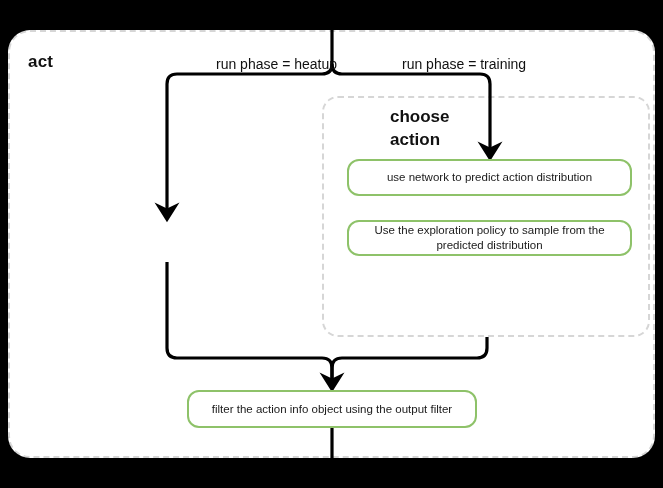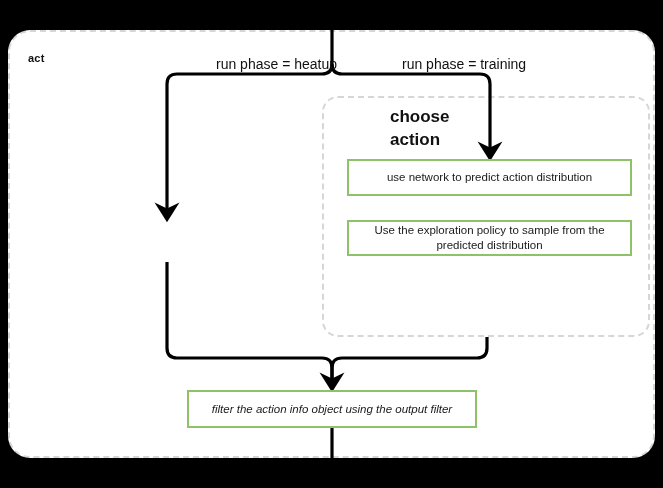--- a/index.html
+++ b/index.html
@@ -34,21 +34,21 @@
     background: #ffffff;
     border: 2px dashed #d6d6d6;
     border-radius: 22px;
     box-sizing: border-box;
   }
 
   .outer-title {
     position: absolute;
     left: 28px;
     top: 52px;
-    font-size: 11px;
+    font-size: 17px;
     font-weight: bold;
     color: #111111;
     letter-spacing: 0.2px;
   }
 
   
   .inner-container {
     position: absolute;
     left: 322px;
     top: 96px;
@@ -70,37 +70,37 @@
     line-height: 23px;
     width: 120px;
     margin-left: 47px;
   }
 
   
   .gbox {
     position: absolute;
     background: #ffffff;
     border: 2px solid #8ec269;
-    border-radius: 0;
+    border-radius: 12px;
     box-sizing: border-box;
     display: flex;
     align-items: center;
     justify-content: center;
     text-align: center;
     color: #1a1a1a;
     font-size: 11.5px;
     line-height: 15px;
     padding: 16px 8px;
   }
 
   .gbox-sample   { left: 20px;  top: 220px; width: 295px; height: 42px; }
   .gbox-predict  { left: 347px; top: 159px; width: 285px; height: 37px; }
   .gbox-explore  { left: 347px; top: 220px; width: 285px; height: 26px; }
   .gbox-create   { left: 347px; top: 272px; width: 285px; height: 45px; }
-  .gbox-filter   { left: 187px; top: 390px; width: 290px; height: 38px; font-style: italic; }
+  .gbox-filter   { left: 187px; top: 390px; width: 290px; height: 38px; }
 
   
   .edge-label {
     position: absolute;
     font-size: 14px;
     font-weight: normal;
     color: #111111;
     white-space: nowrap;
     padding-left: 24px;
   }

